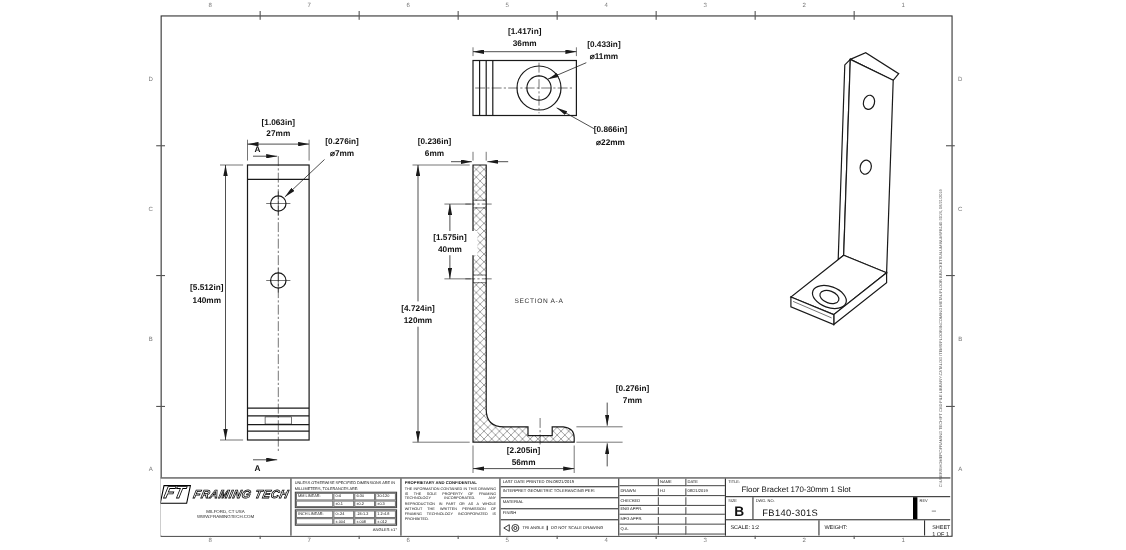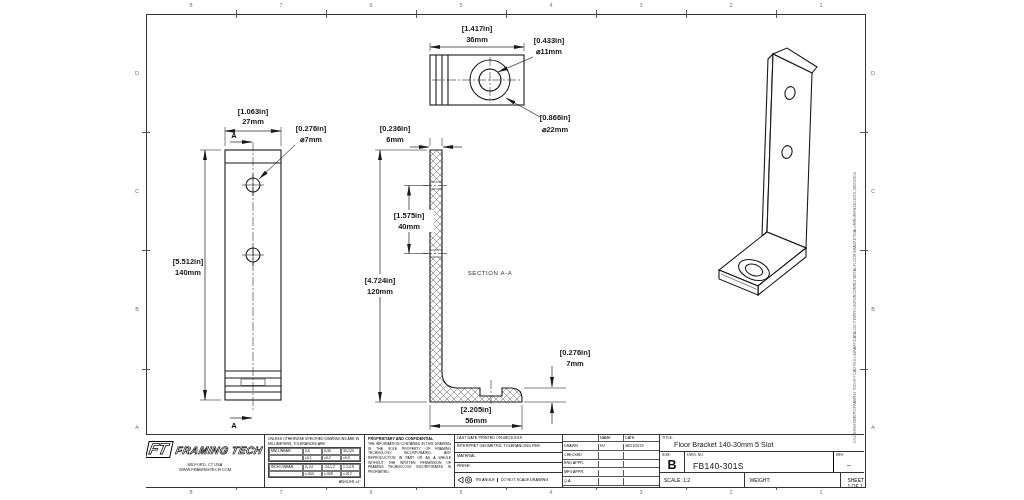--- a/index.html
+++ b/index.html
@@ -41,21 +41,21 @@
   .midrow:last-child{border-bottom:none;}
   #grid-cell{width:97px;display:grid;grid-template-columns:36px 25px 36px;font-size:3.7px;}
   #grid-cell div{border-right:.5px solid #555;border-bottom:.5px solid #555;padding:.5px 1px;height:7.2px;box-sizing:border-box;overflow:hidden;}
   #title-cell{flex:1;border-right:none;display:flex;flex-direction:column;}
   .t-row1{height:16px;border-bottom:1px solid #333;position:relative;}
   .t-lab{position:absolute;left:2px;top:1px;font-size:3.6px;color:#222;}
   .t-title{position:absolute;left:14px;top:5px;font-size:7.2px;color:#111;}
   .t-row2{height:21px;border-bottom:1px solid #333;display:flex;}
   .sz{width:24px;border-right:1px solid #333;text-align:center;position:relative;}
   .sz .v{font-size:12.5px;font-weight:bold;margin-top:6px;}
-  .dwg{flex:1;border-right:1px solid #000000;position:relative;text-align:center;}
+  .dwg{flex:1;border-right:4px solid #000000;position:relative;text-align:center;}
   .dwg .v{position:absolute;left:8px;top:9px;font-size:8.5px;letter-spacing:.3px;}
   .rev{width:30px;text-align:center;position:relative;}
   .rev .v{font-size:7px;margin-top:9px;}
   .lab{position:absolute;left:2px;top:1px;font-size:3.6px;color:#222;}
   .t-row3{height:14px;display:flex;font-size:5px;}
   .t-row3 div{padding-top:4px;box-sizing:border-box;}
   .sc{width:88px;padding-left:4px;}
   .wt{width:100px;border-left:1px solid #333;padding-left:4px;}
   .sh{flex:1;border-left:1px solid #333;padding-left:6px;}
   #vpath{position:absolute;left:853px;top:443px;width:360px;font-size:3.6px;color:#555;
@@ -331,21 +331,21 @@
     <div></div>
     <div></div>
     <div>Q.A.</div>
     <div></div>
     <div></div>
   </div>
 
   <div class="cell" id="title-cell">
     <div class="t-row1">
       <span class="t-lab">TITLE:</span>
-      <span class="t-title">Floor Bracket 140-30mm 5 Slot</span>
+      <span class="t-title">Floor Bracket 170-30mm 1 Slot</span>
     </div>
     <div class="t-row2">
       <div class="sz">
         <span class="lab">SIZE</span>
         <div class="v">B</div>
       </div>
       <div class="dwg">
         <span class="lab">DWG.  NO.</span>
         <div class="v">FB140-301S</div>
       </div>

